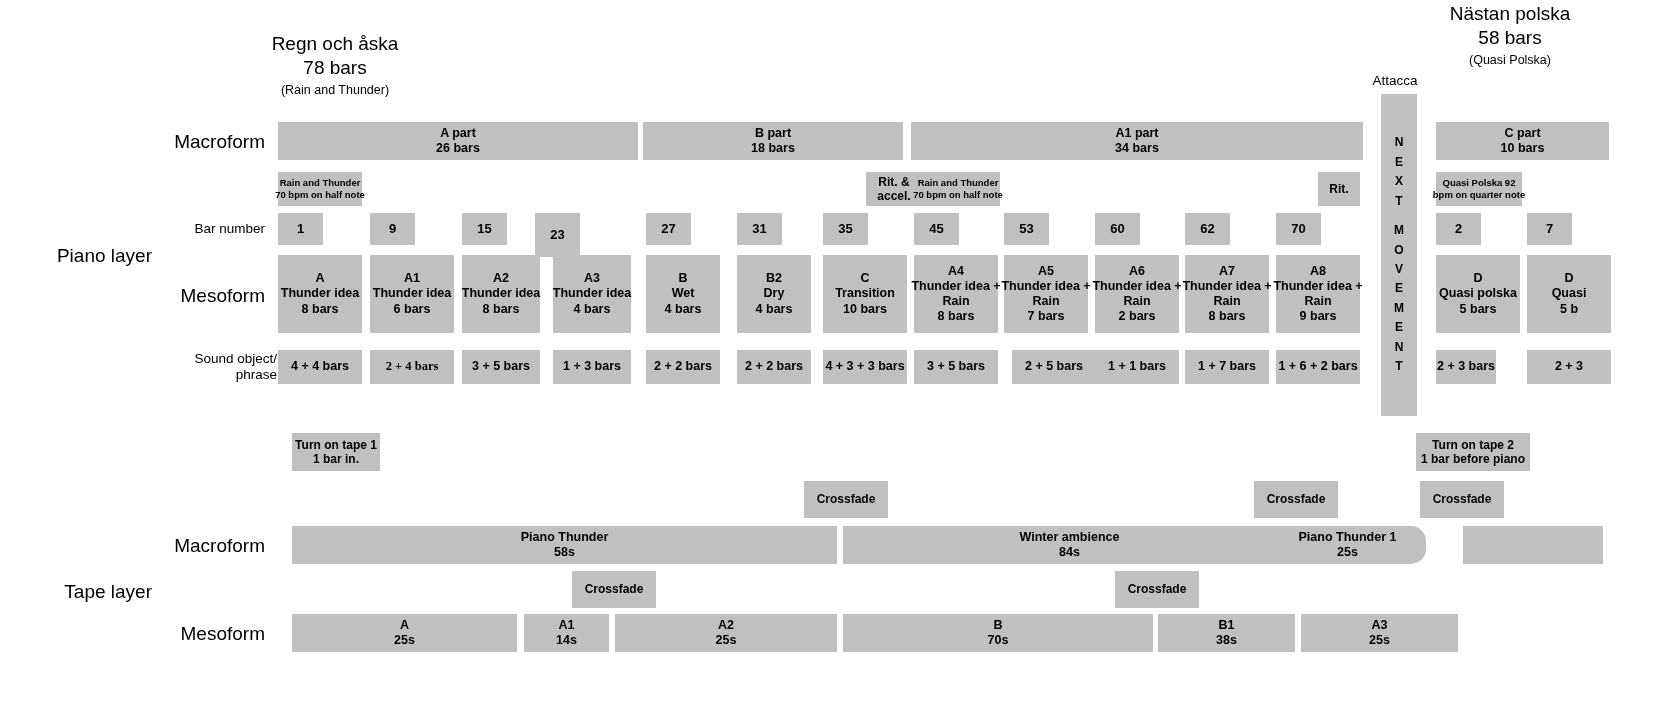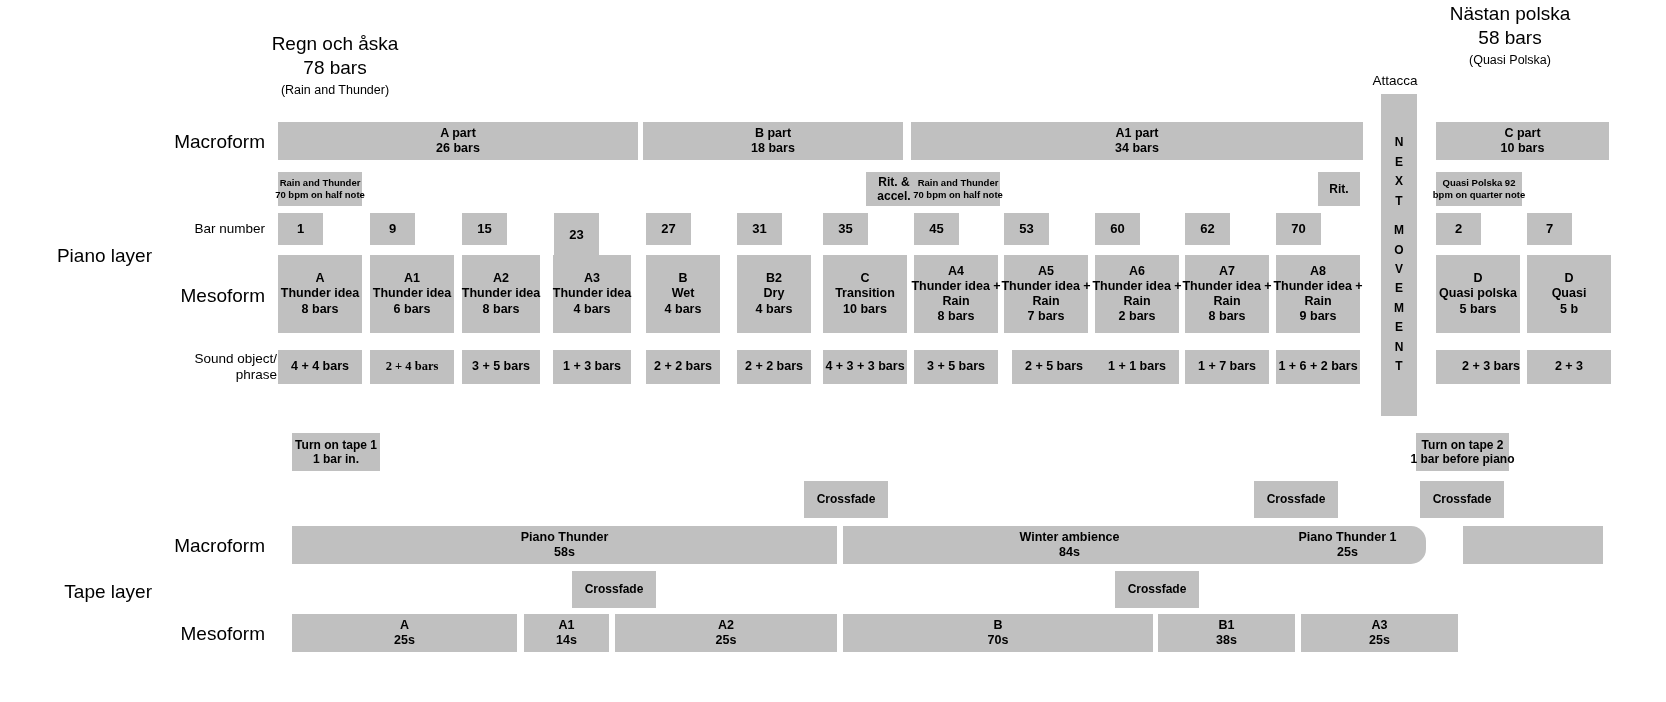--- a/index.html
+++ b/index.html
@@ -160,21 +160,21 @@
   <div id="piano-barnumbers">
       <div class="box t-bar" style="left: 278px; top: 213px; width: 45px; height: 32px;">
         <span class="ln">1</span>
       </div>
       <div class="box t-bar" style="left: 370px; top: 213px; width: 45px; height: 32px;">
         <span class="ln">9</span>
       </div>
       <div class="box t-bar" style="left: 462px; top: 213px; width: 45px; height: 32px;">
         <span class="ln">15</span>
       </div>
-      <div class="box t-bar" style="left: 554px; top: 213px; width: 45px; height: 44px;">
+      <div class="box t-bar" style="left: 535px; top: 213px; width: 45px; height: 44px;">
         <span class="ln">23</span>
       </div>
       <div class="box t-bar" style="left: 646px; top: 213px; width: 45px; height: 32px;">
         <span class="ln">27</span>
       </div>
       <div class="box t-bar" style="left: 737px; top: 213px; width: 45px; height: 32px;">
         <span class="ln">31</span>
       </div>
       <div class="box t-bar" style="left: 823px; top: 213px; width: 45px; height: 32px;">
         <span class="ln">35</span>
@@ -308,34 +308,34 @@
       </div>
       <div class="box t-phrase" style="left: 1095px; top: 350px; width: 84px; height: 34px;">
         <span class="ln">1 + 1 bars</span>
       </div>
       <div class="box t-phrase" style="left: 1185px; top: 350px; width: 84px; height: 34px;">
         <span class="ln">1 + 7 bars</span>
       </div>
       <div class="box t-phrase" style="left: 1276px; top: 350px; width: 84px; height: 34px;">
         <span class="ln">1 + 6 + 2 bars</span>
       </div>
-      <div class="box t-phrase" style="left: 1436px; top: 350px; width: 84px; height: 34px; align-items: flex-end;">
+      <div class="box t-phrase" style="left: 1436px; top: 350px; width: 60px; height: 34px;">
         <span class="ln">2 + 3 bars</span>
       </div>
       <div class="box t-phrase" style="left: 1527px; top: 350px; width: 84px; height: 34px;">
         <span class="ln">2 + 3</span>
       </div>
     </div>
 
   <div id="tape-cues">
       <div class="box t-anno-big" style="left: 292px; top: 433px; width: 88px; height: 38px;">
         <span class="ln">Turn on tape 1</span>
         <span class="ln">1 bar in.</span>
       </div>
-      <div class="box t-anno-big" style="left: 1416px; top: 433px; width: 93px; height: 38px;">
+      <div class="box t-anno-big" style="left: 1416px; top: 433px; width: 114px; height: 38px;">
         <span class="ln">Turn on tape 2</span>
         <span class="ln">1 bar before piano</span>
       </div>
     </div>
   <div id="tape-crossfades-upper">
       <div class="box t-cross" style="left: 804px; top: 481px; width: 84px; height: 37px;">
         <span class="ln">Crossfade</span>
       </div>
       <div class="box t-cross" style="left: 1254px; top: 481px; width: 84px; height: 37px;">
         <span class="ln">Crossfade</span>

